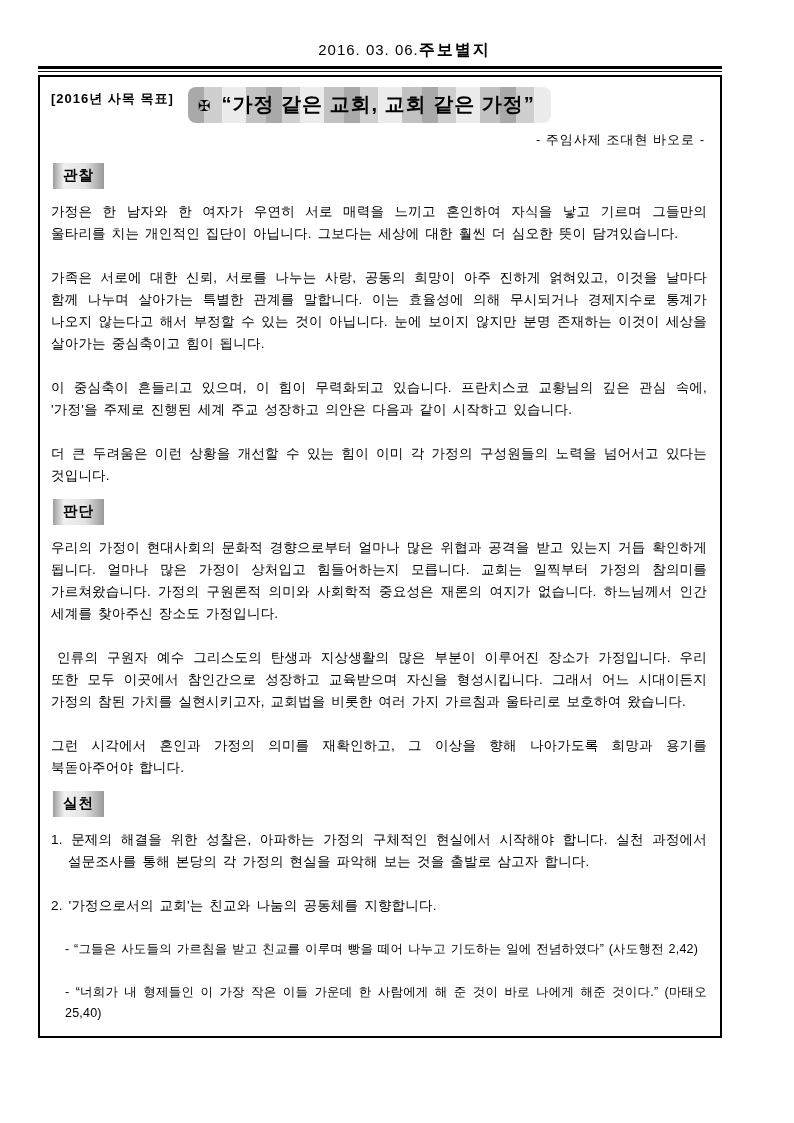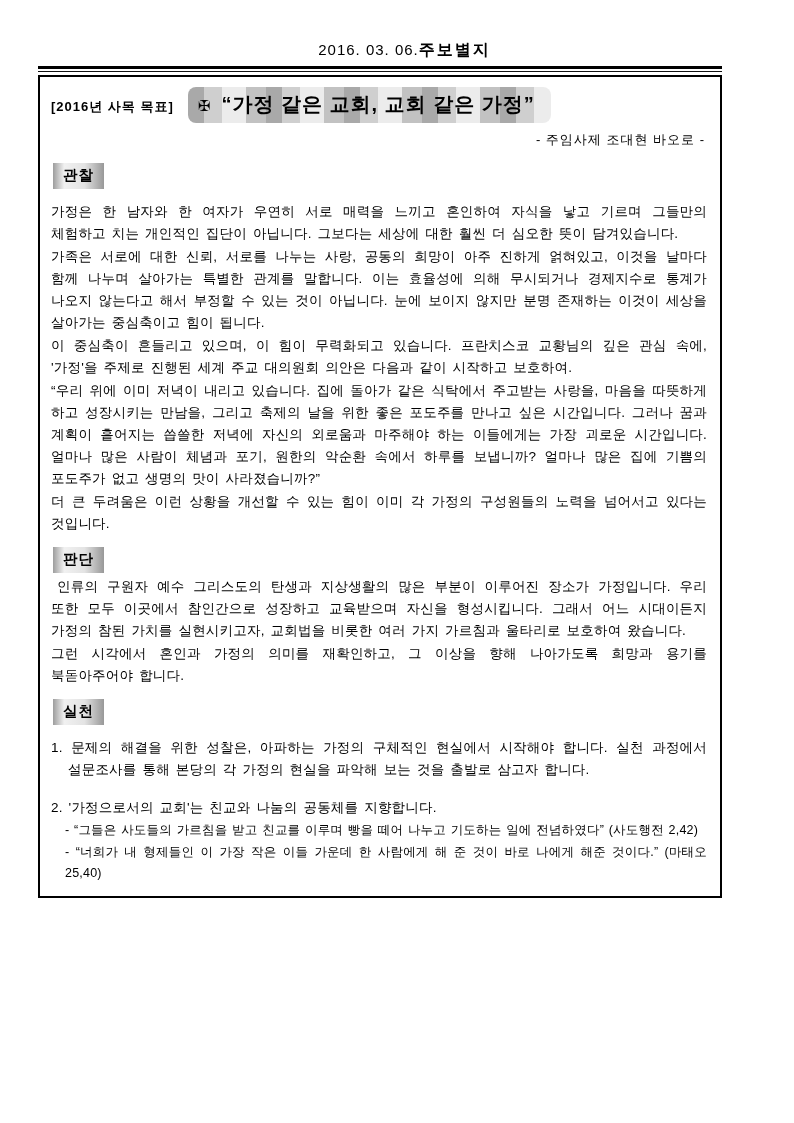--- a/index.html
+++ b/index.html
@@ -13,21 +13,21 @@
 
   
   .topbar { display: flex; justify-content: center; align-items: baseline; padding: 0 4px 0 8px; margin-left: 45px; }
   .topbar .date { font-size: 15px; letter-spacing: 1px; }
   .topbar .bulletin { font-size: 16px; font-weight: bold; letter-spacing: 2px; }
   .dbl-rule { margin-top: 5px; border-top: 3px solid #000; border-bottom: 1px solid #111; height: 6px; }
 
   
   .mainbox { margin-top: 3px; border: 2px solid #000; padding: 10px 13px 12px 11px; }
 
-  .title-row { display: flex; align-items: center; }
+  .title-row { display: flex; align-items: flex-start; }
   .goal-tag { font-size: 13px; font-weight: bold; letter-spacing: 1px; padding-top: 3px; white-space: nowrap; }
   .banner {
     margin-left: 14px;
     background: repeating-linear-gradient(90deg,
       #a9a9a9 0 16px, #cfcfcf 16px 34px, #ececec 34px 58px, #c2c2c2 58px 78px);
     padding: 4px 16px 5px 10px;
     font-size: 20px; font-weight: bold; letter-spacing: 1px;
     white-space: nowrap;
     border-radius: 8px;
   }
@@ -37,26 +37,26 @@
   .sec-head {
     display: inline-block;
     margin: 12px 0 2px 2px;
     padding: 3px 10px 4px;
     font-size: 14.5px; font-weight: bold; letter-spacing: 1px;
     background: linear-gradient(90deg, #9d9d9d 0%, #f1f1f1 22%, #e3e3e3 62%, #989898 100%);
     text-align: right;
   }
 
   .para {
-    font-size: 13.5px; line-height: 22px; margin-top: 1px;
+    font-size: 13.5px; line-height: 22px; margin-top: 22px;
     text-align: justify; word-break: keep-all; word-spacing: 2px;
     letter-spacing: 0.2px;
   }
   .para.indent { text-indent: 6px; }
-  .para.num { padding-left: 17px; text-indent: -17px; margin-top: 16px; }
+  .para.num { padding-left: 17px; text-indent: -17px; margin-top: 22px; }
   .para.quote {
     font-size: 12.5px; line-height: 21px; padding-left: 14px;
     word-spacing: 1px;
   }
   .para.first { margin-top: 10px; }
 </style>
 </head>
 <body>
 
 <div class="inner">
@@ -70,29 +70,29 @@
   <div class="mainbox">
 
     <div class="title-row">
       <span class="goal-tag">[2016년 사목 목표]</span>
       <span class="banner"><span class="cross">✠</span><span>“가정 같은 교회,  교회 같은 가정”</span></span>
     </div>
     <div class="author">- 주임사제 조대현 바오로 -</div>
 
     <div>
       <div class="sec-head">관찰</div>
-      <p class="para first">가정은 한 남자와 한 여자가 우연히 서로 매력을 느끼고 혼인하여 자식을 낳고 기르며 그들만의 체험하고 치는 개인적인 집단이 아닙니다. 그보다는 세상에 대한 훨씬 더 심오한 뜻이 담겨있습니다.</p>
+      <p class="para first">가정은 한 남자와 한 여자가 우연히 서로 매력을 느끼고 혼인하여 자식을 낳고 기르며 그들만의 울타리를 치는 개인적인 집단이 아닙니다. 그보다는 세상에 대한 훨씬 더 심오한 뜻이 담겨있습니다.</p>
       <p class="para">가족은 서로에 대한 신뢰, 서로를 나누는 사랑, 공동의 희망이 아주 진하게 얽혀있고, 이것을 날마다 함께 나누며 살아가는 특별한 관계를 말합니다. 이는 효율성에 의해 무시되거나 경제지수로 통계가 나오지 않는다고 해서 부정할 수 있는 것이 아닙니다. 눈에 보이지 않지만 분명 존재하는 이것이 세상을 살아가는 중심축이고 힘이 됩니다.</p>
-      <p class="para">이 중심축이 흔들리고 있으며, 이 힘이 무력화되고 있습니다. 프란치스코 교황님의 깊은 관심 속에, '가정'을 주제로 진행된 세계 주교 대의원회 의안은 다음과 같이 시작하고 보호하여.</p>
-      <p class="para">“우리 위에 이미 저녁이 내리고 있습니다. 집에 돌아가 같은 식탁에서 주고받는 사랑을, 마음을 따뜻하게 하고 성장시키는 만남을, 그리고 축제의 날을 위한 좋은 포도주를 만나고 싶은 시간입니다. 그러나 꿈과 계획이 흩어지는 씁쓸한 저녁에 자신의 외로움과 마주해야 하는 이들에게는 가장 괴로운 시간입니다. 얼마나 많은 사람이 체념과 포기, 원한의 악순환 속에서 하루를 보냅니까?  얼마나 많은 집에 기쁨의 포도주가 없고 생명의 맛이 사라졌습니까?”</p>
+      <p class="para">이 중심축이 흔들리고 있으며, 이 힘이 무력화되고 있습니다. 프란치스코 교황님의 깊은 관심 속에, '가정'을 주제로 진행된 세계 주교 성장하고 의안은 다음과 같이 시작하고 있습니다.</p>
       <p class="para">더 큰 두려움은 이런 상황을 개선할 수 있는 힘이 이미 각 가정의 구성원들의 노력을 넘어서고 있다는 것입니다.</p>
     </div>
 
     <div>
       <div class="sec-head">판단</div>
+      <p class="para first">우리의 가정이 현대사회의 문화적 경향으로부터 얼마나 많은 위협과 공격을 받고 있는지 거듭 확인하게 됩니다. 얼마나 많은 가정이 상처입고 힘들어하는지 모릅니다. 교회는 일찍부터 가정의 참의미를 가르쳐왔습니다. 가정의 구원론적 의미와 사회학적 중요성은 재론의 여지가 없습니다. 하느님께서 인간 세계를 찾아주신 장소도 가정입니다.</p>
       <p class="para indent">인류의 구원자 예수 그리스도의 탄생과 지상생활의 많은 부분이 이루어진 장소가 가정입니다. 우리 또한 모두 이곳에서 참인간으로 성장하고 교육받으며 자신을 형성시킵니다. 그래서 어느 시대이든지 가정의 참된 가치를 실현시키고자, 교회법을 비롯한 여러 가지 가르침과 울타리로 보호하여 왔습니다.</p>
       <p class="para">그런 시각에서 혼인과 가정의 의미를 재확인하고, 그 이상을 향해 나아가도록 희망과 용기를 북돋아주어야 합니다.</p>
     </div>
 
     <div>
       <div class="sec-head">실천</div>
       <p class="para num first">1. 문제의 해결을 위한 성찰은, 아파하는 가정의 구체적인 현실에서 시작해야 합니다. 실천 과정에서 설문조사를 통해 본당의 각 가정의 현실을 파악해 보는 것을 출발로 삼고자 합니다.</p>
       <p class="para num">2. '가정으로서의 교회'는 친교와 나눔의 공동체를 지향합니다.</p>
       <p class="para quote">- “그들은 사도들의 가르침을 받고 친교를 이루며 빵을 떼어 나누고 기도하는 일에 전념하였다” (사도행전 2,42)</p>
       <p class="para quote">- “너희가 내 형제들인 이 가장 작은 이들 가운데 한 사람에게 해 준 것이 바로 나에게 해준 것이다.” (마태오 25,40)</p>

